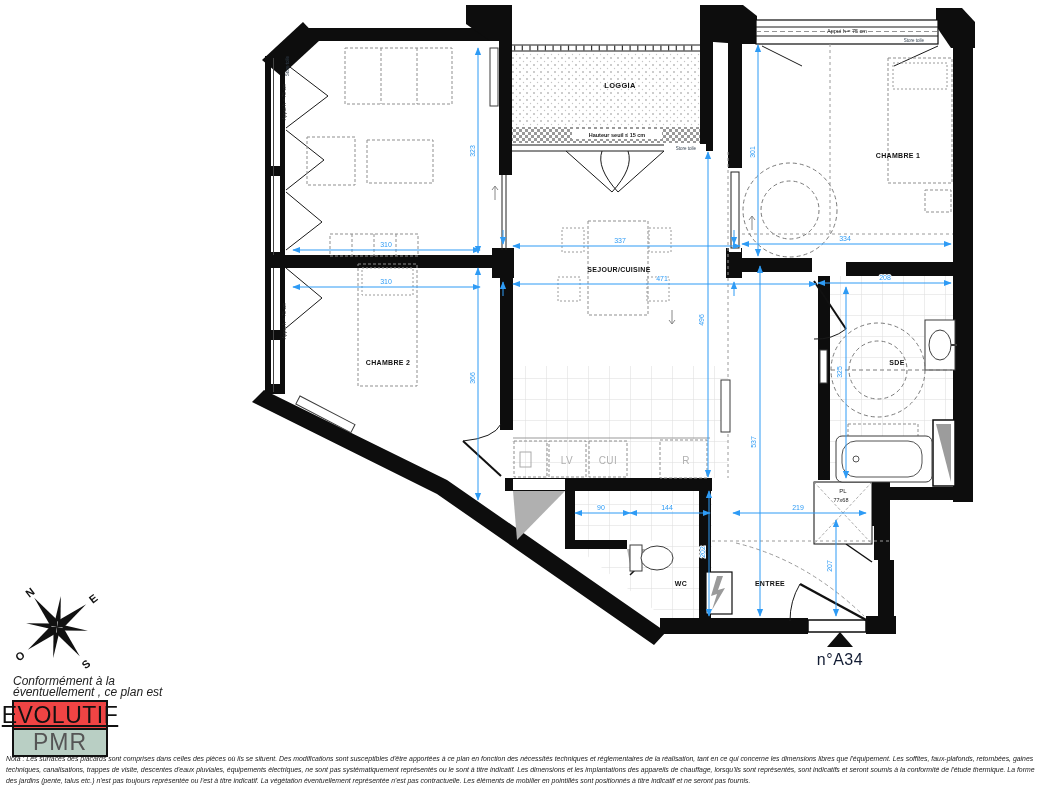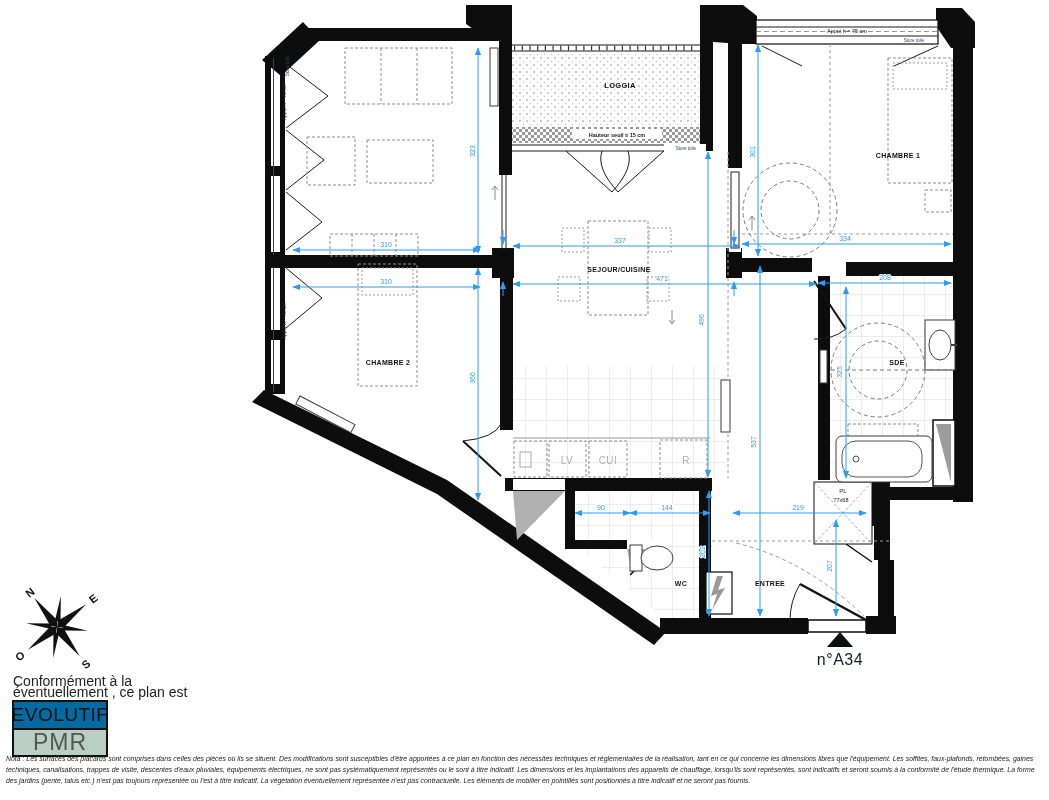--- a/index.html
+++ b/index.html
@@ -14,25 +14,25 @@
   .pmr{stroke:#7a7a7a;stroke-width:1;fill:none;stroke-dasharray:4,3;}
   .zone{stroke:#9a9a9a;stroke-width:1;fill:none;stroke-dasharray:3,3;}
   .fix{stroke:#3c3c3c;stroke-width:1;fill:#fff;}
   .dl{stroke:#2E9BF5;stroke-width:1;fill:none;}
   .dt{fill:#2E9BF5;font-size:7px;text-anchor:middle;paint-order:stroke;stroke:#fff;stroke-width:2px;}
   .rl{font-weight:bold;font-size:7px;fill:#111;text-anchor:middle;letter-spacing:.3px;}
   .sm{font-size:5.5px;fill:#222;text-anchor:middle;}
   .xs{font-size:4.5px;fill:#33404f;text-anchor:middle;}
   .gray{fill:#b0b0b0;font-size:10px;text-anchor:middle;letter-spacing:.5px;}
   .legend-wrap{position:absolute;left:12px;top:700px;width:92px;border:2px solid #111;}
-  .legend-row1{height:26px;background:#0369a1;border-bottom:2px solid #111;display:flex;align-items:center;justify-content:center;
-    font-size:19px;color:#111;letter-spacing:.5px;}
+  .legend-row1{height:26px;background:#ef4444;border-bottom:2px solid #111;display:flex;align-items:center;justify-content:center;
+    font-size:23px;color:#111;letter-spacing:.5px;text-decoration:underline;}
   .legend-row2{height:25px;background:#B9CFC4;display:flex;align-items:center;justify-content:center;
     font-size:23px;color:#555;letter-spacing:1px;}
-  .conformity{position:absolute;left:13px;top:676px;font-size:14px;color:#222;line-height:11px;}
+  .conformity{position:absolute;left:13px;top:676px;font-size:12px;color:#222;line-height:11px;font-style:italic;}
   .nota{position:absolute;left:6px;top:753px;width:1039px;font-size:6.9px;font-style:italic;color:#1a1a1a;line-height:1.6;}
 </style>
 </head>
 <body>
 
 <div id="stage">
 <svg width="1049" height="750" viewBox="0 0 1049 750">
   <defs>
     <pattern id="tiles" width="21" height="21" patternUnits="userSpaceOnUse">
       <path d="M21,0 L0,0 0,21" fill="none" stroke="#dcdcdc" stroke-width="1"></path>

